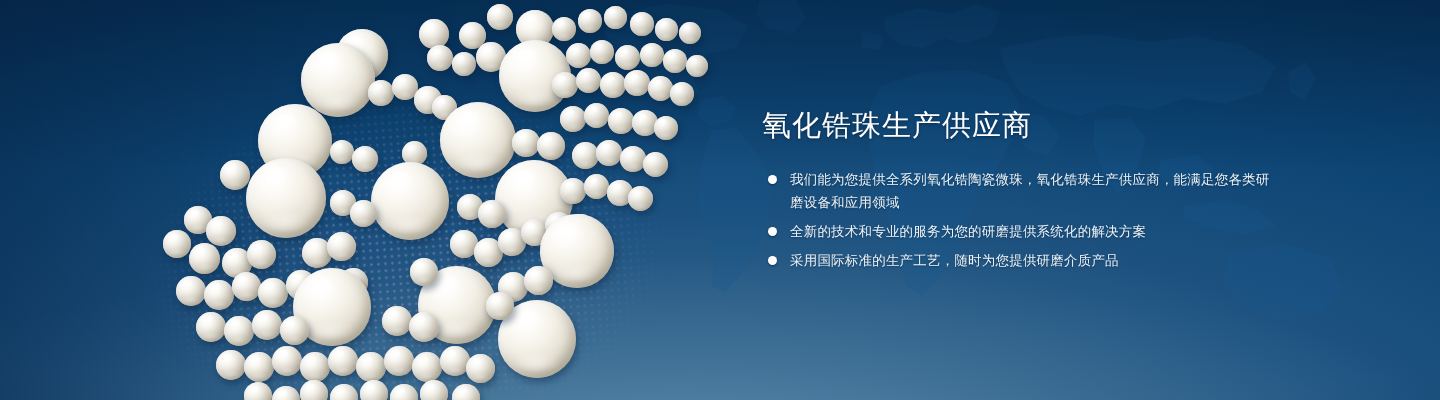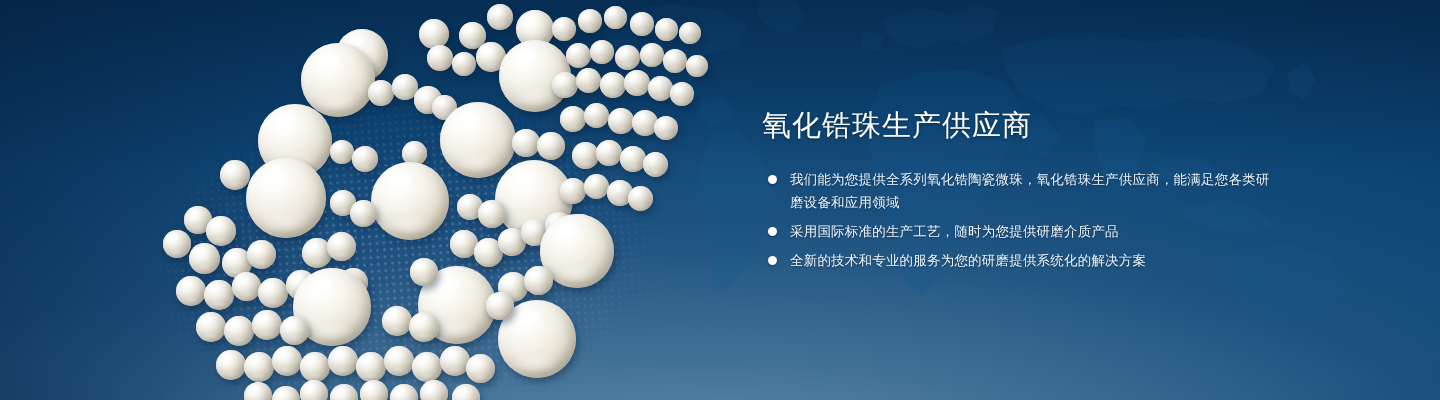--- a/index.html
+++ b/index.html
@@ -272,18 +272,18 @@
       <div class="bead" style="left: 420px; top: 380px; width: 28px; height: 28px;"></div>
       <div class="bead" style="left: 452px; top: 384px; width: 28px; height: 28px;"></div>
     </div>
 
   <div class="bg-vignette"></div>
 
   <div id="copy">
     <h1 id="headline">氧化锆珠生产供应商</h1>
     <ul class="points" id="points">
         <li><span class="dot"></span><span>我们能为您提供全系列氧化锆陶瓷微珠，氧化锆珠生产供应商，能满足您各类研磨设备和应用领域</span></li>
+        <li><span class="dot"></span><span>全新的技术和专业的服务为您的研磨提供系统化的解决方案</span></li>
         <li><span class="dot"></span><span>采用国际标准的生产工艺，随时为您提供研磨介质产品</span></li>
-        <li><span class="dot"></span><span>全新的技术和专业的服务为您的研磨提供系统化的解决方案</span></li>
       </ul>
   </div>
 
 </div>
 
 </body></html>

